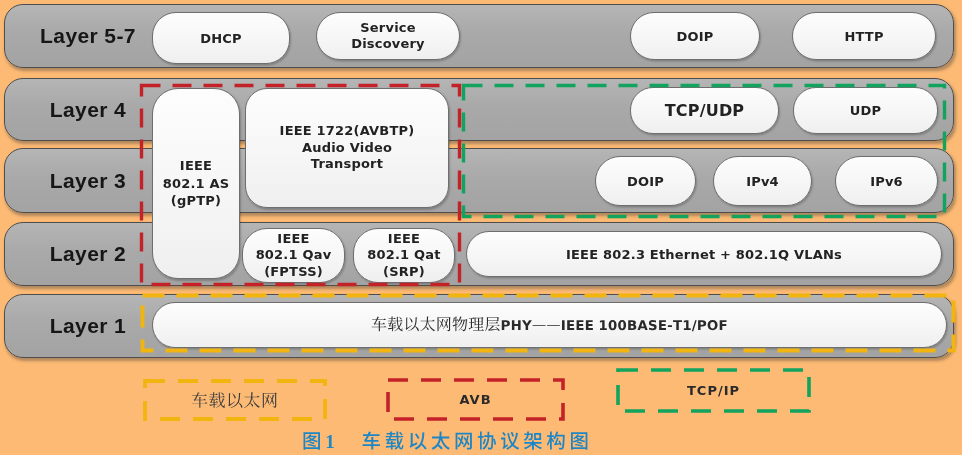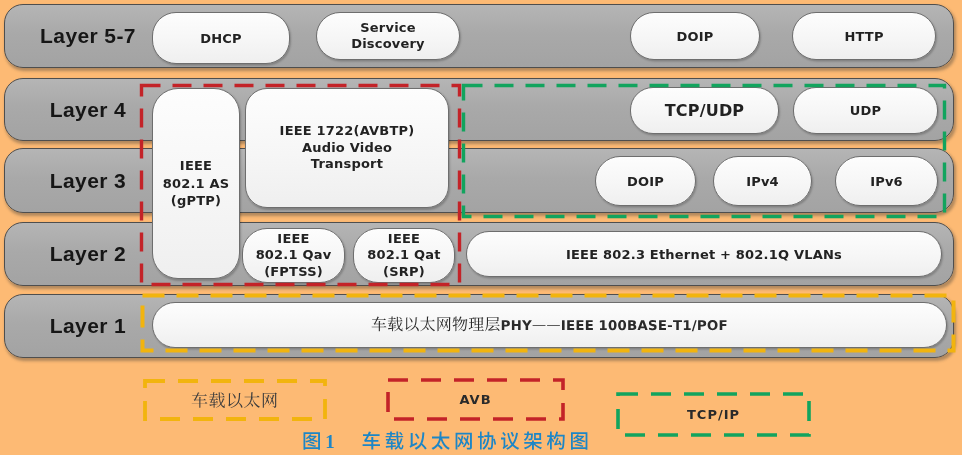--- a/index.html
+++ b/index.html
@@ -116,21 +116,21 @@
           <rect x="2" y="2" width="180" height="38" fill="none" stroke="#F2B40E" stroke-width="3.8" stroke-dasharray="20 13"></rect>
         </svg>
     <span class="a11y">车载以太网</span>
   </div>
   <div class="legitem" style="left:386px;top:378px;width:179px;height:43px">
     <svg class="legbox" width="179" height="43" viewBox="0 0 179 43">
           <rect x="2" y="2" width="175" height="39" fill="none" stroke="#C32328" stroke-width="3.6" stroke-dasharray="20 13"></rect>
         </svg>
     <span class="leglabel">AVB</span>
   </div>
-  <div class="legitem" style="left:616px;top:392px;width:195px;height:45px">
+  <div class="legitem" style="left:616px;top:368px;width:195px;height:45px">
     <svg class="legbox" width="195" height="45" viewBox="0 0 195 45">
           <rect x="2" y="2" width="191" height="41" fill="none" stroke="#12A45E" stroke-width="3.6" stroke-dasharray="20 13"></rect>
         </svg>
     <span class="leglabel">TCP/IP</span>
   </div>
 </div>
 <svg class="vec" role="img" style="left:191.2px;top:388.5px" width="87.5" height="22.5" viewBox="0 -17.5 87.5 22.5">
       <path fill="#3d3d3d" d="M8.6 -13.6 7 -14.2C6.7 -13.5 6.2 -12.4 5.7 -11.3H1.2L1.3 -10.8H5.4C4.8 -9.4 4 -8 3.4 -7.0C3.1 -6.9 2.8 -6.8 2.6 -6.7L3.8 -5.6L4.4 -6.2H8.3V-3.3H0.7L0.8 -2.9H8.3V1.3H8.5C9.1 1.3 9.4 1.1 9.4 1.0V-2.9H15.9C16.2 -2.9 16.3 -2.9 16.4 -3.1C15.8 -3.7 14.8 -4.4 14.8 -4.4L13.9 -3.3H9.4V-6.2H14.4C14.7 -6.2 14.8 -6.3 14.9 -6.4C14.3 -7 13.4 -7.7 13.4 -7.7L12.6 -6.7H9.4V-9.0C9.9 -9 10 -9.2 10 -9.4L8.3 -9.6V-6.7H4.5C5.2 -7.8 6 -9.4 6.7 -10.8H15.4C15.6 -10.8 15.7 -10.9 15.8 -11.1C15.2 -11.6 14.3 -12.3 14.3 -12.3L13.5 -11.3H6.9C7.3 -12.1 7.7 -12.8 7.9 -13.4C8.3 -13.3 8.5 -13.4 8.6 -13.6Z M30 -13.9 29.8 -13.8C30.6 -13.2 31.6 -12.2 31.9 -11.4C33.1 -10.8 33.6 -13 30 -13.9ZM23.1 -8.7 21.6 -9.2C21.5 -8.7 21.2 -8 20.8 -7.3H18.5L18.6 -6.8H20.6C20.3 -6.1 19.9 -5.3 19.6 -4.8C19.4 -4.7 19.1 -4.6 19 -4.5L20 -3.6L20.4 -4.1H22.6V-2.3C20.8 -2.1 19.3 -1.9 18.4 -1.9L19 -0.4C19.2 -0.4 19.4 -0.5 19.4 -0.7L22.6 -1.4V1.3H22.7C23.3 1.3 23.6 1.1 23.6 1.0V-1.7L27.1 -2.5L27.1 -2.8L23.6 -2.4V-4.1H26.6C26.8 -4.1 27 -4.1 27 -4.3C26.5 -4.8 25.7 -5.4 25.7 -5.4L25 -4.6H23.6V-5.8C24 -5.9 24.1 -6 24.2 -6.3L22.6 -6.5V-4.6H20.6C20.9 -5.2 21.3 -6 21.7 -6.8H26.6C26.8 -6.8 27 -6.9 27 -7.1C26.5 -7.5 25.6 -8.2 25.6 -8.2L24.9 -7.3H22.0L22.4 -8.4C22.8 -8.3 23 -8.5 23.1 -8.7ZM32.4 -10.8 31.6 -9.8H28.9C28.8 -11 28.8 -12.2 28.8 -13.4C29.2 -13.4 29.4 -13.6 29.4 -13.8L27.7 -14.2C27.7 -12.6 27.8 -11.2 27.8 -9.8H23.1V-11.6H26.3C26.5 -11.6 26.6 -11.7 26.7 -11.8C26.2 -12.4 25.4 -13 25.4 -13.0L24.7 -12.1H23.1V-13.6C23.5 -13.7 23.7 -13.8 23.7 -14.0L22.1 -14.2V-12.1H18.9L19.1 -11.6H22.1V-9.8H18.1L18.3 -9.3H27.9C28.1 -6.6 28.5 -4.3 29.3 -2.5C28.2 -1.1 26.8 0.2 25.1 1.1L25.3 1.3C27.1 0.5 28.5 -0.5 29.7 -1.7C30.2 -0.7 30.9 0.1 31.8 0.7C32.6 1.2 33.5 1.6 33.9 1.1C34 0.9 33.9 0.7 33.5 0.1L33.7 -2.4L33.5 -2.4C33.3 -1.7 33 -0.9 32.8 -0.5C32.7 -0.2 32.6 -0.2 32.3 -0.4C31.5 -0.9 30.9 -1.6 30.4 -2.5C31.6 -4 32.4 -5.7 32.9 -7.3C33.4 -7.3 33.5 -7.4 33.6 -7.6L31.9 -8.2C31.5 -6.6 30.9 -4.9 30 -3.5C29.3 -5.1 29 -7.1 28.9 -9.3H33.4C33.6 -9.3 33.8 -9.4 33.8 -9.6C33.3 -10.1 32.4 -10.8 32.4 -10.8Z M41.3 -13.3 41.1 -13.2C42 -11.9 43.3 -9.8 43.6 -8.2C45 -7.1 45.9 -10.3 41.3 -13.3ZM39.7 -13.1 37.9 -13.3V-2.2C37.9 -1.9 37.8 -1.8 37.3 -1.5L38.1 0.0C38.2 -0 38.4 -0.2 38.5 -0.5C41 -2.3 43.1 -4 44.4 -5.0L44.2 -5.2C42.3 -4.1 40.4 -2.9 39 -2.2V-12.0L39 -12.6C39.5 -12.7 39.7 -12.9 39.7 -13.1ZM49.8 -13.4 47.9 -13.6C47.8 -6.1 47.5 -2.1 39.6 1.1L39.8 1.4C43.9 0.1 46.2 -1.6 47.5 -3.8C48.7 -2.4 50 -0.5 50.3 1.1C51.7 2.2 52.6 -1.2 47.7 -4.1C48.9 -6.4 49 -9.3 49.1 -12.9C49.6 -13 49.7 -13.1 49.8 -13.4Z M66.9 -10.9 66 -9.8H61.3C61.4 -11 61.5 -12.3 61.5 -13.5C61.9 -13.6 62.1 -13.8 62.1 -14.0L60.2 -14.2C60.2 -12.7 60.2 -11.2 60.1 -9.8H53.5L53.6 -9.3H60.1C59.6 -5.4 58.2 -1.8 53.2 1.1L53.4 1.4C56.2 0.1 58 -1.5 59.2 -3.2C59.9 -2.3 60.8 -1.1 61 -0.1C62.3 0.8 63.2 -1.7 59.4 -3.5C60.5 -5.3 61 -7.1 61.2 -9.0C61.7 -5.6 63.2 -1.5 67.7 1.3C67.9 0.6 68.3 0.4 68.9 0.4L68.9 0.2C63.9 -2.3 62.1 -6.1 61.5 -9.3H68.0C68.3 -9.3 68.4 -9.4 68.5 -9.5C67.9 -10.1 66.9 -10.9 66.9 -10.9Z M83.6 -11.3 81.8 -11.7C81.6 -10.5 81.3 -9.2 80.9 -7.9C80.4 -8.7 79.6 -9.6 78.8 -10.5L78.5 -10.4C79.4 -9.4 80 -8.1 80.6 -6.8C79.9 -4.7 78.9 -2.6 77.6 -1.0L77.9 -0.9C79.2 -2.2 80.3 -3.8 81 -5.5C81.5 -4.3 81.8 -3.1 82 -2.2C82.9 -1.4 83.3 -3.5 81.6 -6.7C82.2 -8.2 82.6 -9.7 82.9 -11.0C83.4 -11 83.5 -11.1 83.6 -11.3ZM78.7 -11.3 76.9 -11.7C76.7 -10.6 76.5 -9.3 76.1 -8.0C75.5 -8.8 74.7 -9.7 73.7 -10.5L73.5 -10.4C74.5 -9.4 75.2 -8.2 75.8 -7.0C75.2 -5 74.4 -3 73.3 -1.4L73.5 -1.3C74.7 -2.5 75.6 -4.1 76.4 -5.8C76.8 -4.8 77.1 -3.9 77.3 -3.1C78.2 -2.4 78.5 -4.3 76.9 -7.0C77.4 -8.4 77.7 -9.8 78 -11.0C78.5 -11 78.6 -11.1 78.7 -11.3ZM72.9 0.9V-12.7H84.1V-0.4C84.1 -0.1 84 0 83.5 0.0C83.1 0 80.9 -0.1 80.9 -0.1V0.1C81.8 0.2 82.4 0.4 82.7 0.6C83 0.7 83.1 1 83.2 1.3C84.9 1.2 85.2 0.6 85.2 -0.3V-12.5C85.5 -12.5 85.8 -12.7 85.9 -12.8L84.5 -13.9L83.9 -13.2H73.0L71.8 -13.7V1.3H72.0C72.5 1.3 72.9 1 72.9 0.9Z"></path>
     </svg>
 <div>

